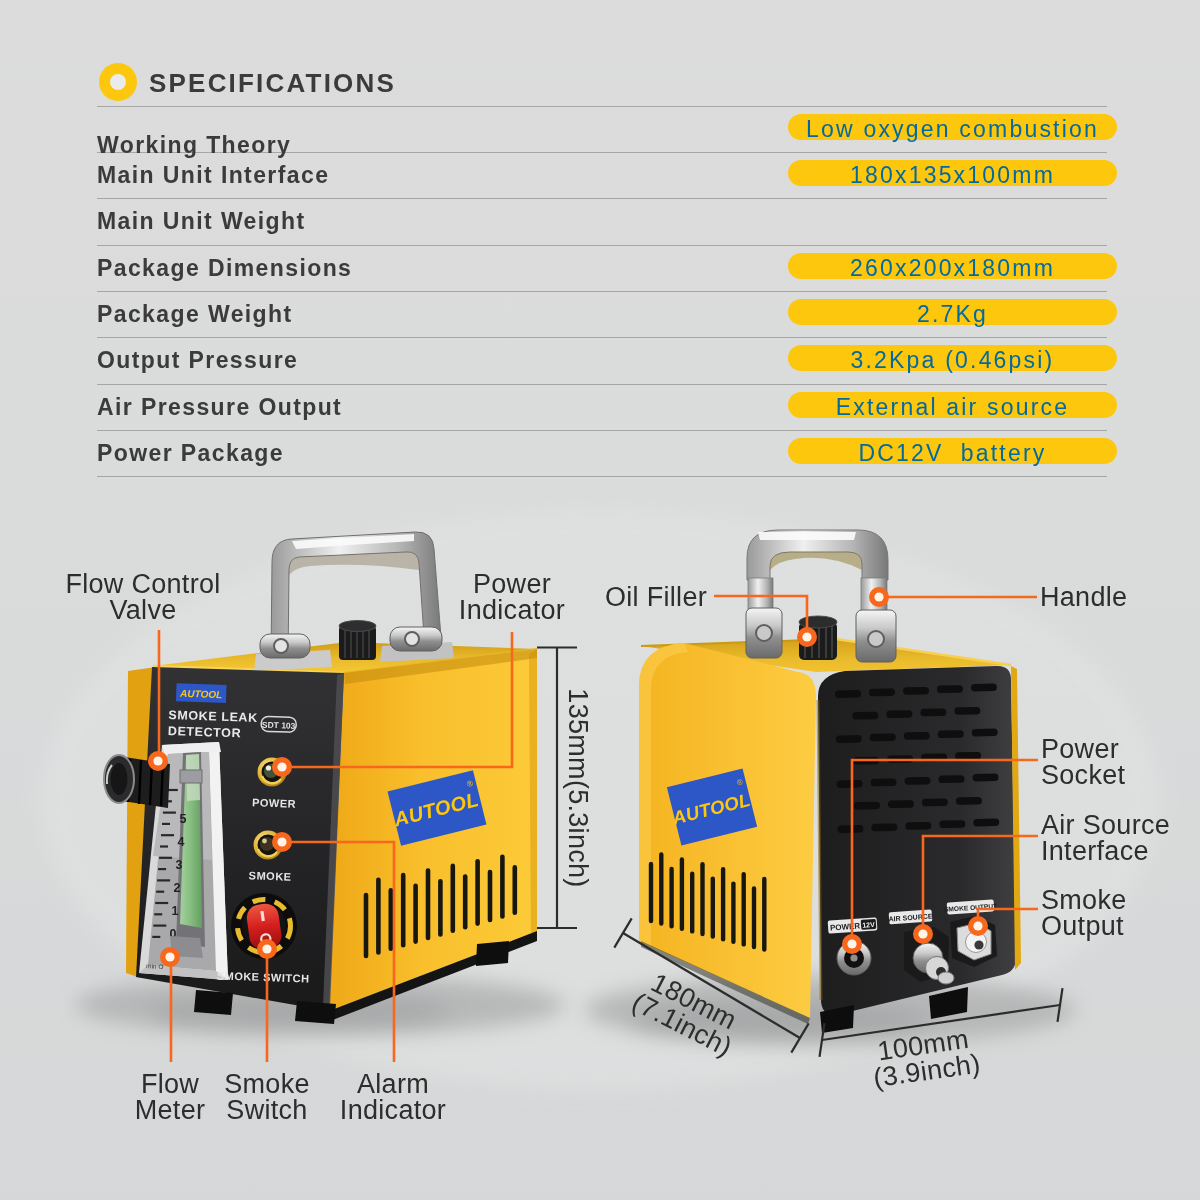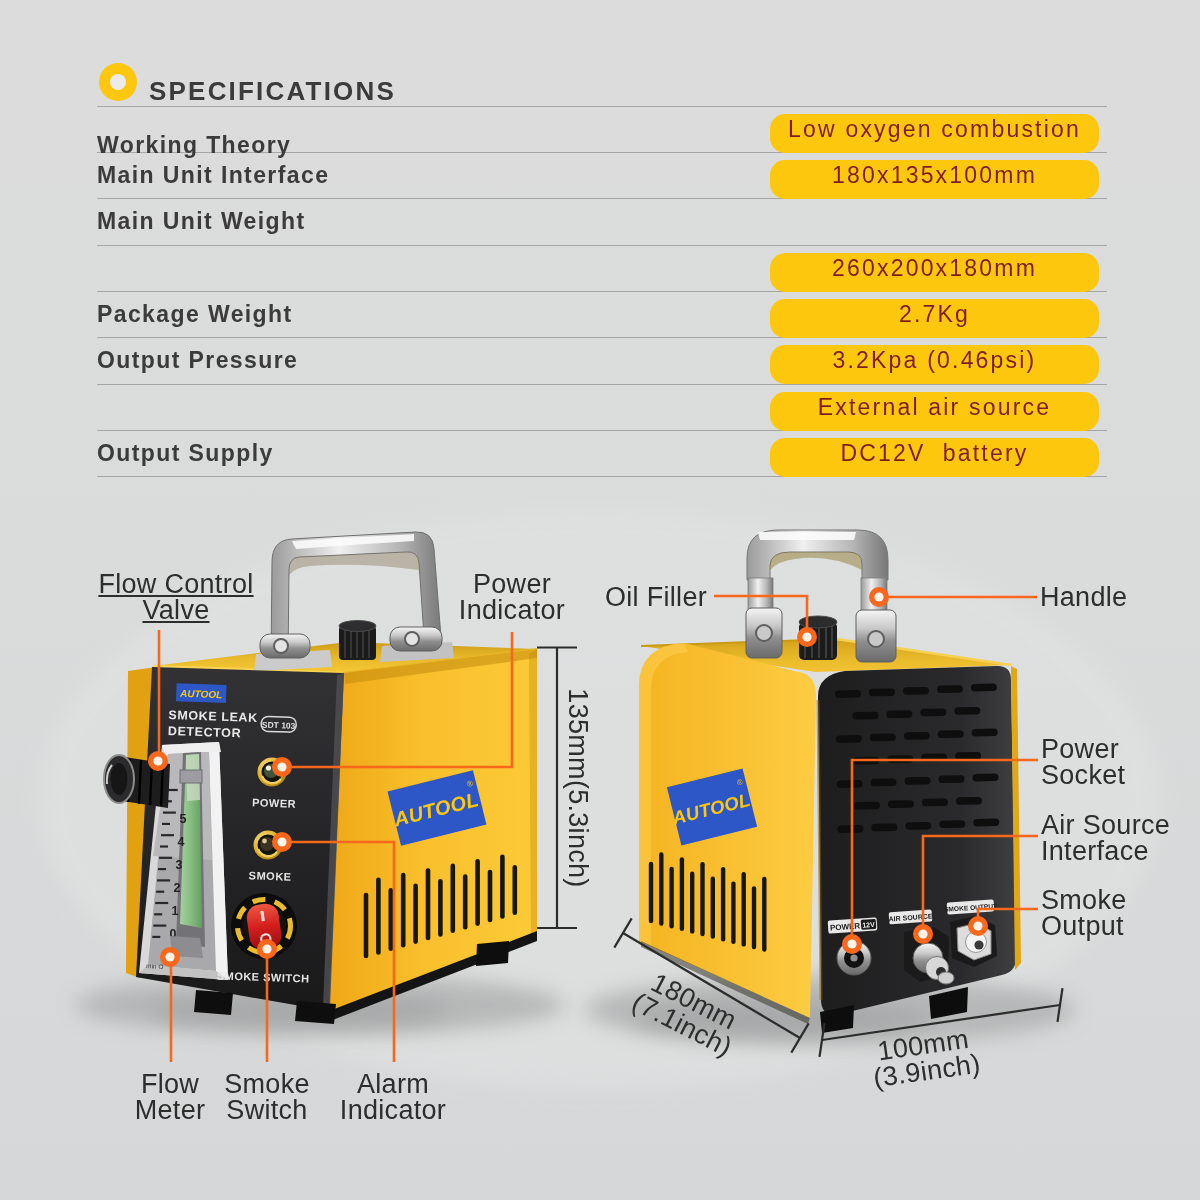--- a/index.html
+++ b/index.html
@@ -2,53 +2,55 @@
 <html><head>
 <meta charset="utf-8">
 <style>
   html,body{margin:0;padding:0;}
   body{width:1200px;height:1200px;overflow:hidden;font-family:"Liberation Sans",sans-serif;background:#d9dadb;}
   .page{position:absolute;top:0;left:0;width:1200px;height:1200px;
     background:linear-gradient(180deg,#dcdcdc 0%,#dadbdb 45%,#d6d7d8 100%);}
   .abs{position:absolute;}
   .hline{position:absolute;left:97px;width:1010px;height:1px;background:#a6a6a6;}
   .rowlabel{position:absolute;left:97px;font-size:23px;font-weight:bold;color:#3b3b3b;letter-spacing:1.4px;}
-  .pill{position:absolute;left:770px;width:329px;height:39px;border-radius:15px;background:#fdc70e;
-    text-align:center;line-height:31px;font-size:23px;color:#7f1d1d;letter-spacing:2.2px;}
+  .pill{position:absolute;left:788px;width:329px;height:26px;border-radius:15px;background:#fdc70e;
+    text-align:center;line-height:31px;font-size:23px;color:#0369a1;letter-spacing:2.2px;}
   .clabel{position:absolute;font-size:27px;color:#2d2d2d;line-height:26px;letter-spacing:0.3px;}
   .ctr{text-align:center;transform:translate(-50%,-50%);}
   .lft{transform:translate(0,-50%);}
 </style>
 </head>
 <body>
 <div class="page">
 <div class="abs" style="left:99px;top:63px;width:38px;height:38px;border-radius:50%;background:#fdc70e;"></div>
 <div class="abs" style="left:110px;top:74px;width:16px;height:16px;border-radius:50%;background:#ebebeb;"></div>
-<div class="abs" style="left:149px;top:76px;font-size:26px;font-weight:bold;color:#3b3b3b;letter-spacing:2.2px;">SPECIFICATIONS</div>
+<div class="abs" style="left:149px;top:68px;font-size:26px;font-weight:bold;color:#3b3b3b;letter-spacing:2.2px;">SPECIFICATIONS</div>
 <div class="hline" style="top:105.5px;"></div>
 <div class="hline" style="top:151.8px;"></div>
 <div class="hline" style="top:198.2px;"></div>
 <div class="hline" style="top:244.6px;"></div>
 <div class="hline" style="top:290.9px;"></div>
 <div class="hline" style="top:337.2px;"></div>
 <div class="hline" style="top:383.6px;"></div>
 <div class="hline" style="top:429.9px;"></div>
 <div class="hline" style="top:476.3px;"></div>
 <div class="rowlabel" style="top:132px;text-align:center;">Working Theory</div>
 <div class="pill" style="top:113.6px;">Low oxygen combustion</div>
 <div class="rowlabel" style="top:161.9px;">Main Unit Interface</div>
 <div class="pill" style="top:159.9px;">180x135x100mm</div>
 <div class="rowlabel" style="top:208.3px;text-align:right;">Main Unit Weight</div>
+<div class="rowlabel" style="top:254.6px;">Package Dimensions</div>
 <div class="pill" style="top:252.6px;">260x200x180mm</div>
 <div class="rowlabel" style="top:301.0px;">Package Weight</div>
 <div class="pill" style="top:299.0px;">2.7Kg</div>
 <div class="rowlabel" style="top:347.4px;">Output Pressure</div>
 <div class="pill" style="top:345.4px;">3.2Kpa (0.46psi)</div>
+<div class="rowlabel" style="top:393.7px;">Air Pressure Output</div>
 <div class="pill" style="top:391.7px;">External air source</div>
-<div class="rowlabel" style="top:440.0px;">Output Supply</div>
+<div class="rowlabel" style="top:440.0px;">Power Package</div>
 <div class="pill" style="top:438.0px;">DC12V&nbsp; battery</div>
 
 <svg class="abs" style="left:0;top:500px;" width="1200" height="700" viewBox="0 0 1200 700" xmlns="http://www.w3.org/2000/svg">
 <defs>
   <linearGradient id="chrome" x1="0" y1="0" x2="0" y2="1">
     <stop offset="0" stop-color="#f5f5f5"></stop>
           <stop offset="0.35" stop-color="#c9c9c9"></stop>
     <stop offset="0.6" stop-color="#8f8f8f"></stop>
           <stop offset="1" stop-color="#6a6a6a"></stop>
   </linearGradient>
@@ -426,21 +428,21 @@
         <circle cx="879" cy="97" r="4.6" fill="#fff3ea"></circle>
         <circle cx="852" cy="444" r="10" fill="#f7671c"></circle>
         <circle cx="852" cy="444" r="4.6" fill="#fff3ea"></circle>
         <circle cx="923" cy="434" r="10" fill="#f7671c"></circle>
         <circle cx="923" cy="434" r="4.6" fill="#fff3ea"></circle>
         <circle cx="978" cy="426" r="10" fill="#f7671c"></circle>
         <circle cx="978" cy="426" r="4.6" fill="#fff3ea"></circle>
 </g>
 </svg>
 
-<div class="clabel ctr" style="left:176px;top:597px;text-decoration:underline;">Flow Control<br>Valve</div>
+<div class="clabel ctr" style="left:143px;top:597px;">Flow Control<br>Valve</div>
 <div class="clabel ctr" style="left:512px;top:597px;">Power<br>Indicator</div>
 <div class="clabel ctr" style="left:656px;top:597px;">Oil Filler</div>
 <div class="clabel lft" style="left:1040px;top:597px;text-align:center;">Handle</div>
 <div class="clabel lft" style="left:1041px;top:762px;">Power<br>Socket</div>
 <div class="clabel lft" style="left:1041px;top:838px;">Air Source<br>Interface</div>
 <div class="clabel lft" style="left:1041px;top:913px;">Smoke<br>Output</div>
 <div class="clabel ctr" style="left:170px;top:1097px;">Flow<br>Meter</div>
 <div class="clabel ctr" style="left:267px;top:1097px;">Smoke<br>Switch</div>
 <div class="clabel ctr" style="left:393px;top:1097px;">Alarm<br>Indicator</div>
 <div class="clabel ctr" style="left:578px;top:788px;transform:translate(-50%,-50%) rotate(90deg);white-space:nowrap;">135mm(5.3inch)</div>

